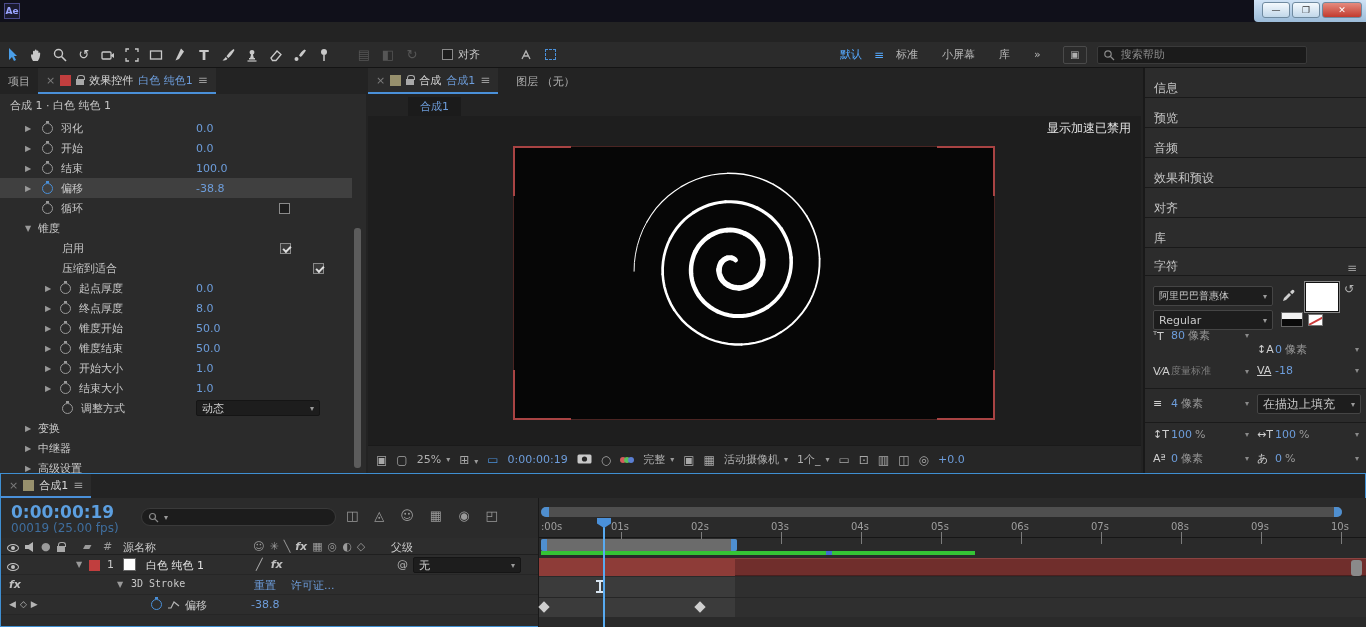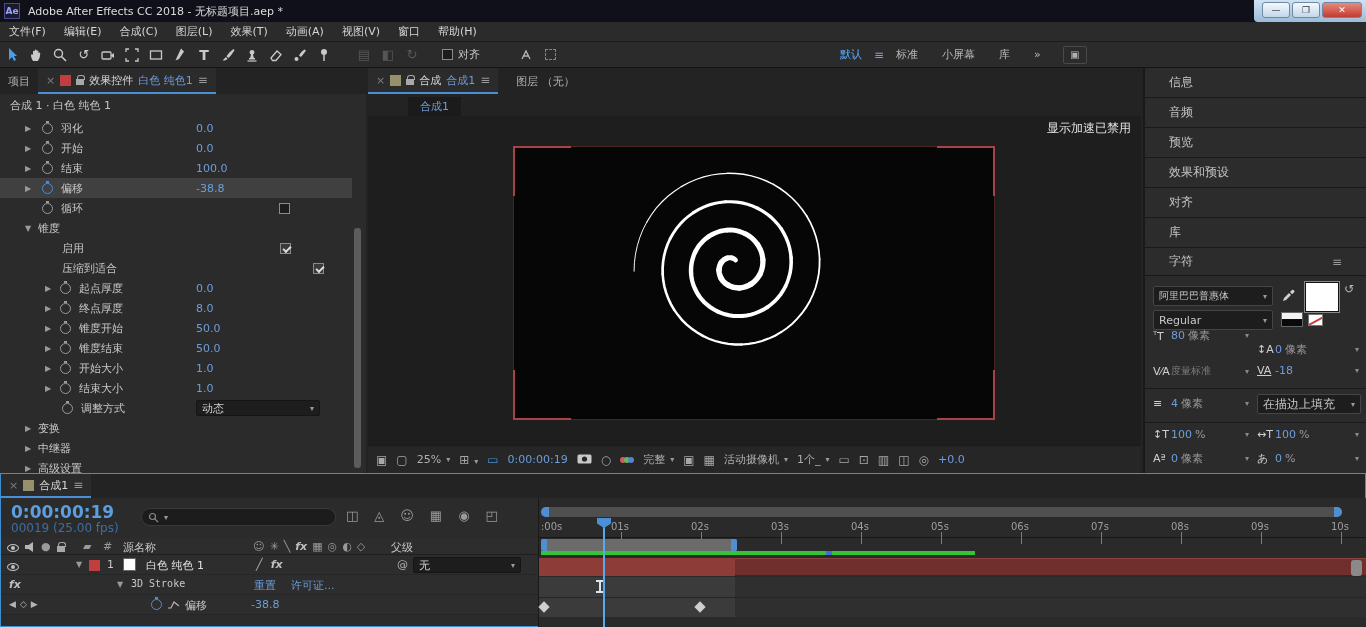--- a/index.html
+++ b/index.html
@@ -54,21 +54,21 @@
 #viewer{position:absolute;left:0;top:48px;width:773px;height:329px;background:#1e1e1e}
 #compbox{position:absolute;left:145px;top:30px;width:482px;height:274px;background:#060606;border:1px solid #4a2422}
 .roi{position:absolute;width:58px;height:50px}
 .roi.tl{left:-1px;top:-1px;border-left:2px solid #a84343;border-top:2px solid #a84343}
 .roi.tr{right:-1px;top:-1px;border-right:2px solid #a84343;border-top:2px solid #a84343}
 .roi.bl{left:-1px;bottom:-1px;border-left:2px solid #a84343;border-bottom:2px solid #a84343}
 .roi.br{right:-1px;bottom:-1px;border-right:2px solid #a84343;border-bottom:2px solid #a84343}
 #statusbar{position:absolute;left:0;top:377px;width:773px;height:28px;background:#262626;border-top:1px solid #1a1a1a;display:flex;align-items:center;gap:9px;padding:0 8px;color:#b0b0b0}
 .sbico{font-size:12px;color:#a8a8a8}
 
-.sidehdr{height:30px;border-bottom:1px solid #191919;display:flex;align-items:center;padding:0 24px;background:#2c2c2c;font-size:12px;color:#c6c6c6}
+.sidehdr{height:30px;border-bottom:1px solid #191919;display:flex;align-items:flex-end;padding:0 9px;background:#2c2c2c;font-size:12px;color:#c6c6c6}
 .cfield{background:#1d1d1d;border:1px solid #454545;border-radius:2px;height:20px;display:flex;align-items:center;justify-content:space-between;padding:0 5px}
 .cico{width:18px;color:#cfcfcf;font-size:11px}
 .cnum{color:#6d9ddb}
 .cunit{color:#9a9a9a;margin-left:3px}
 .spin{color:#8a8a8a;font-size:8px}
 
 #timeline{position:absolute;left:0;top:473px;width:1366px;height:154px;background:#2b2b2b;border:1px solid #3f8fd2}
 #tl-tabbar{position:absolute;left:0;top:0;width:100%;height:24px;background:#232323;display:flex}
 .kf{position:absolute;width:8px;height:8px;background:#cfcfcf;transform:rotate(45deg)}
 .rl{position:absolute;top:47px;font-size:10px;color:#9f9f9f}
@@ -79,39 +79,27 @@
 .spk{width:10px;height:10px;background:#b5b5b5;clip-path:polygon(0 30%,35% 30%,80% 0,80% 100%,35% 70%,0 70%);display:inline-block}
 .fxbadge{font-style:italic;font-weight:bold;color:#c0c0c0}
 </style>
 </head>
 <body>
 
 <div id="root">
 
   <div id="titlebar">
     <span class="ae-logo">Ae</span>
-    <span style="color:#dcdcdc">Adobe After Effects CC 2018 - 无标题项目.aep *</span>
     <div id="winbtns">
       <span class="wb">—</span>
       <span class="wb">❐</span>
       <span class="wb close">✕</span>
     </div>
   </div>
 
-  <div id="menubar">
-    <span>文件(F)</span>
-    <span>编辑(E)</span>
-    <span>合成(C)</span>
-    <span>图层(L)</span>
-    <span>效果(T)</span>
-    <span>动画(A)</span>
-    <span>视图(V)</span>
-    <span>窗口</span>
-    <span>帮助(H)</span>
-  </div>
 
   <div id="toolbar">
     <span class="tool">
         <svg width="16" height="16">
           <path d="M5 1 L5 13 L8 10 L10 14 L12 13 L10 9 L13 9 Z" fill="#4a9ee8"></path>
         </svg>
       </span>
     <span class="tool">
         <svg width="16" height="16">
           <path d="M5 14 C3 11 2.5 8 3.5 7.3 C4.3 6.8 5 7.5 5 8.3 L5 4.5 C5 3.5 6.8 3.5 6.8 4.5 L6.8 3.2 C6.8 2.2 8.6 2.2 8.6 3.2 L8.6 4 C8.6 3.2 10.4 3.2 10.4 4 L10.4 6 C10.4 5.3 12.2 5.3 12.2 6 C12.2 9 11.5 12 9.8 14 Z" fill="#c9c9c9"></path>
@@ -201,20 +189,27 @@
         <span style="width:11px;height:11px;border:1px dashed #4a90d9;display:inline-block"></span>
       </span>
     <div style="position:absolute;left:828px;display:flex;align-items:center">
       <span class="wslabel active">默认</span>
       <span class="menu-ham" style="color:#56aaff">≡</span>
       <span class="wslabel">标准</span>
       <span class="wslabel">小屏幕</span>
       <span class="wslabel">库</span>
       <span class="wslabel">»</span>
       <span style="width:24px;height:18px;border:1px solid #4a4a4a;border-radius:2px;margin:0 10px;display:flex;align-items:center;justify-content:center;color:#b0b0b0;font-size:10px">▣</span>
+      <div id="searchbox">
+        <svg width="12" height="12" style="margin-right:6px">
+            <circle cx="5" cy="5" r="3.2" fill="none" stroke="#8a8a8a" stroke-width="1.2"></circle>
+            <line x1="7.5" y1="7.5" x2="11" y2="11" stroke="#8a8a8a" stroke-width="1.3"></line>
+          </svg>
+        <span>搜索帮助</span>
+      </div>
     </div>
   </div>
 
   <div class="panel" id="fxpanel" style="left:0;top:68px;width:366px;height:405px">
     <div class="tabbar">
       <div class="tab">
           <span style="color:#b0b0b0">项目</span>
         </div>
       <div class="tab active">
         <span class="dim">×</span>
@@ -442,24 +437,24 @@
       <span class="sbico">◎</span>
       <span class="blue">+0.0</span>
     </div>
   </div>
 
   <div class="panel" style="left:1143px;top:68px;width:223px;height:405px;border-left:2px solid #191919">
     <div class="sidehdr">
         <span>信息</span>
       </div>
     <div class="sidehdr">
+        <span>预览</span>
+      </div>
+    <div class="sidehdr">
         <span>音频</span>
-      </div>
-    <div class="sidehdr">
-        <span>预览</span>
       </div>
     <div class="sidehdr">
         <span>效果和预设</span>
       </div>
     <div class="sidehdr">
         <span>对齐</span>
       </div>
     <div class="sidehdr">
         <span>库</span>
       </div>

